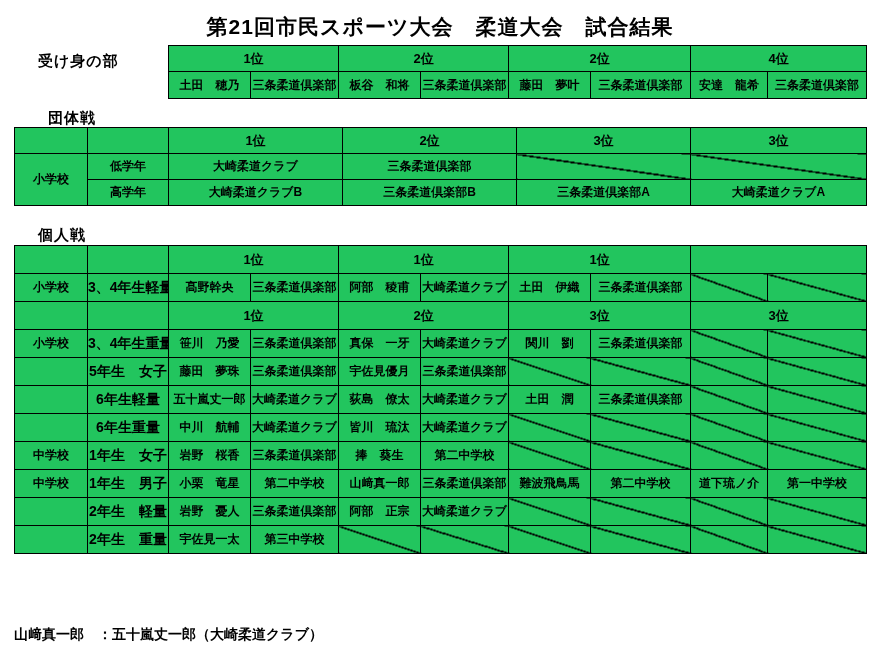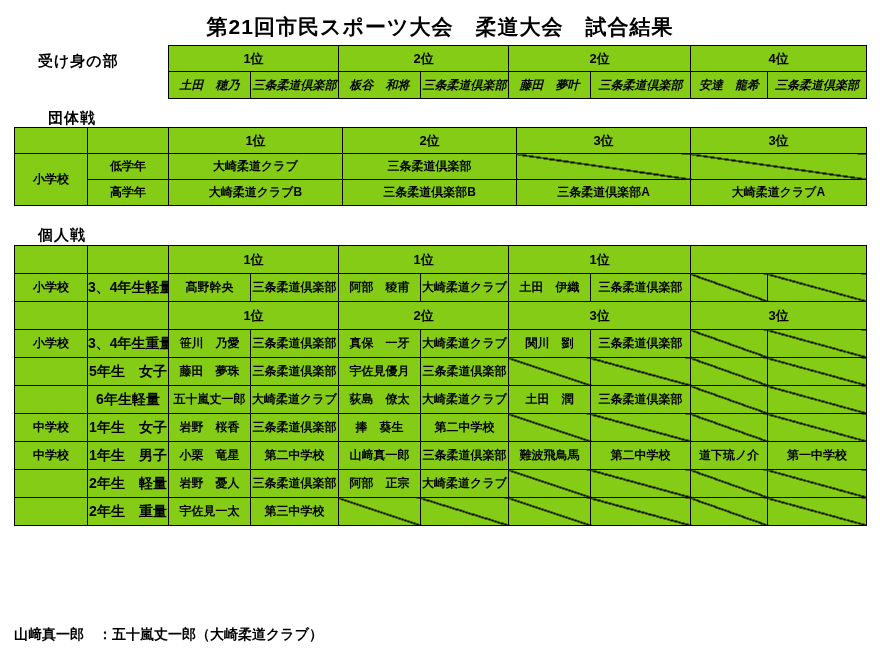--- a/index.html
+++ b/index.html
@@ -12,32 +12,32 @@
 
   .title {
     position:absolute; top:13px; left:0; width:100%;
     text-align:center; font-size:21px; font-weight:bold; letter-spacing:1px;
   }
   .section-label { position:absolute; font-size:15px; font-weight:bold; letter-spacing:1px;margin-left:24px; }
   .label-ukemi { left:14px; top:52px; }
   .label-team  { left:24px; top:109px; }
   .label-ind   { left:14px; top:226px; }
 
-  table { border-collapse:collapse; table-layout:fixed; position:absolute; background:#84cc16; }
+  table { border-collapse:collapse; table-layout:fixed; position:absolute; background:#22c55e; }
   td {
     border:1.5px solid #000; padding:0;
     font-size:12px; font-weight:bold; text-align:center; vertical-align:middle;
     white-space:nowrap; overflow:hidden;
   }
   .rank { font-size:13px; }
   .cat  { font-size:14px; }
 
   .tbl-ukemi { left:168px; top:45px; width:698px; }
   .tbl-ukemi tr { height:26px; }
-  .tbl-ukemi tr + tr { height:27px;font-style:italic; }
+  .tbl-ukemi tr + tr { height:27px; }
 
   .tbl-team { left:14px; top:127px; width:852px; }
   .tbl-team tr { height:26px; }
 
   .tbl-ind { left:14px; top:245px; width:852px; }
   .tbl-ind tr { height:28px; }
 
   .slash {
     background-image:linear-gradient(to top right,
       transparent calc(50% - 0.8px), #000 calc(50% - 0.8px),
@@ -205,20 +205,32 @@
       <td>五十嵐丈一郎</td>
       <td>大崎柔道クラブ</td>
       <td>荻島　僚太</td>
       <td>大崎柔道クラブ</td>
       <td>土田　潤</td>
       <td>三条柔道倶楽部</td>
       <td class="slash"></td>
       <td class="slash"></td>
     </tr>
 
+    <tr>
+      <td></td>
+      <td class="cat">6年生重量</td>
+      <td>中川　航輔</td>
+      <td>大崎柔道クラブ</td>
+      <td>皆川　琉汰</td>
+      <td>大崎柔道クラブ</td>
+      <td class="slash"></td>
+      <td class="slash"></td>
+      <td class="slash"></td>
+      <td class="slash"></td>
+    </tr>
 
     <tr>
       <td>中学校</td>
       <td class="cat">1年生　女子</td>
       <td>岩野　桜香</td>
       <td>三条柔道倶楽部</td>
       <td>捧　葵生</td>
       <td>第二中学校</td>
       <td class="slash"></td>
       <td class="slash"></td>

